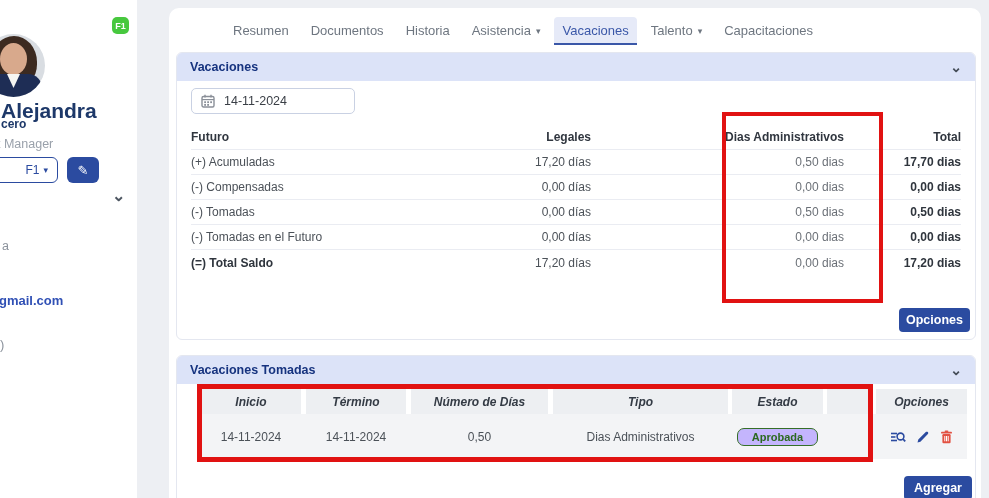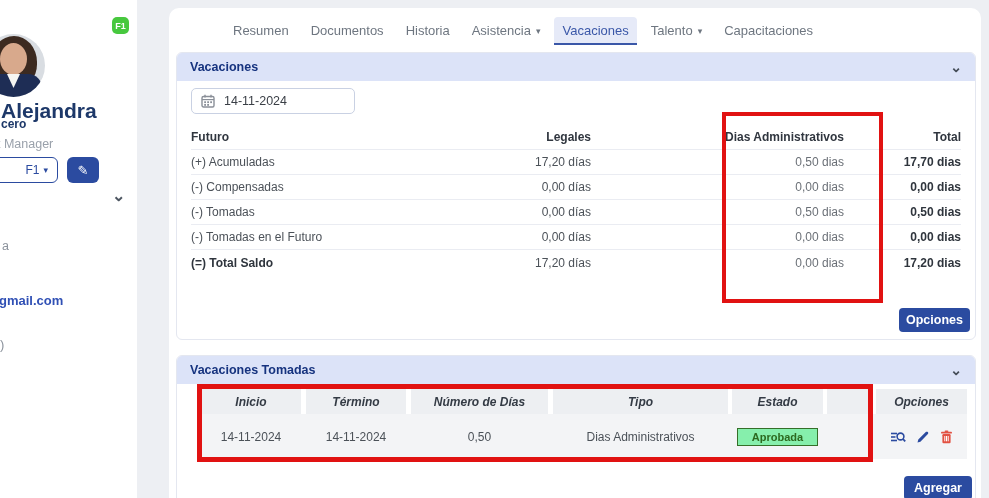--- a/index.html
+++ b/index.html
@@ -72,22 +72,22 @@
   #tomadas-table { position:absolute; left:24px; top:33px; width:766px; }
   .t-headrow { display:flex; height:25px;font-style:italic; }
   .t-hcell { background:#edeff2; font-size:12px; font-weight:bold; color:#343b45; display:flex;
     align-items:center; justify-content:center; }
   .t-datarow { display:flex; height:45px; background:#f3f4f6; align-items:center; }
   .t-cell { font-size:12px; color:#4b5158; display:flex; align-items:center; justify-content:center; }
   .w-inicio{width:100px;} .gap5{width:5px;} .gap4{width:4px;}
   .w-termino{width:100px;} .w-ndias{width:137px;} .w-tipo{width:175px;} .w-estado{width:91px;}
   .w-empty{width:44px;} .w-opciones{width:91px;}
   .t-datarow .gap5, .t-datarow .gap4 { background:#f3f4f6; }
-  .badge-aprobada { background:#86efac; border:1.5px solid #356f28; color:#2c691f; font-size:11px; font-weight:bold;
-    border-radius:0; padding:2px 14px; }
+  .badge-aprobada { background:#c4b5fd; border:1.5px solid #356f28; color:#2c691f; font-size:11px; font-weight:bold;
+    border-radius:7px; padding:2px 14px; }
   .row-actions { display:flex; gap:10px; align-items:center; justify-content:center; }
   .row-actions .act { cursor:pointer; display:flex; align-items:center; }
   
   .red-rect { position:absolute; border:4px solid #e11212; background:transparent; z-index:50; pointer-events:none; }
   #red1 { left:722px; top:112px; width:161px; height:191px; }
   #red2 { left:197px; top:384px; width:676px; height:78px; border-width:5px; }
 </style>
 </head>
 <body>
 

